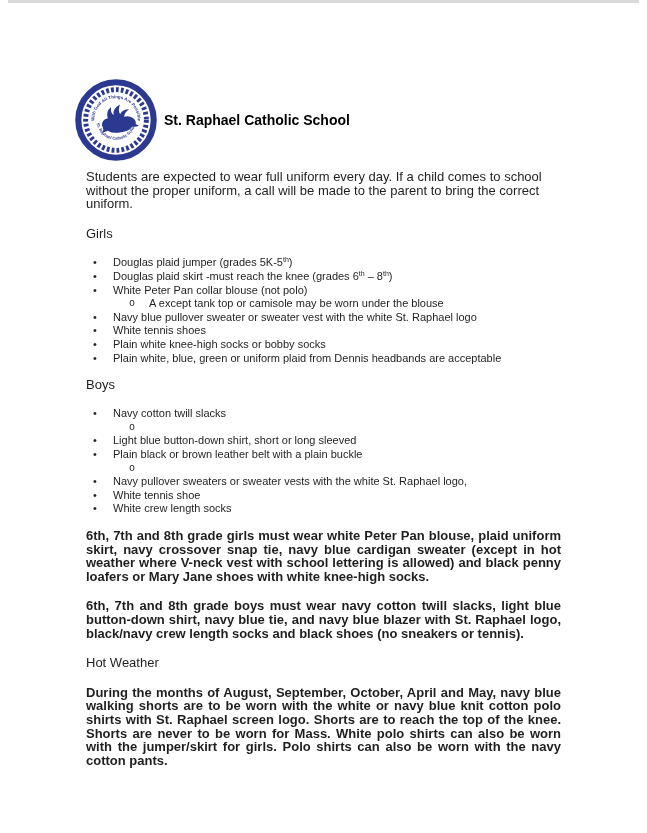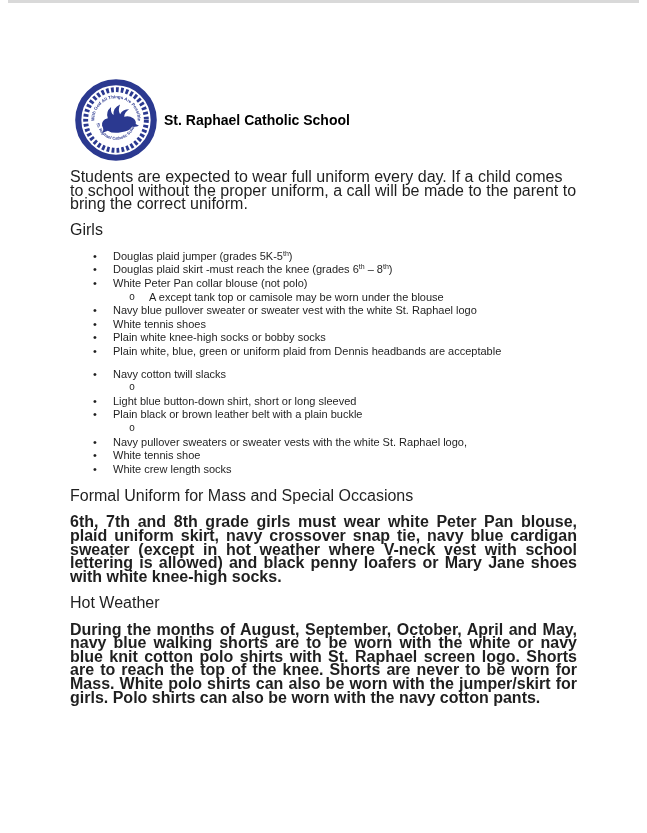--- a/index.html
+++ b/index.html
@@ -41,23 +41,23 @@
     margin-left: 7px;
   }
   .titleblock .tline {
     font-size: 14px;
     line-height: 18px;
     font-weight: bold;
     color: #000000;
     white-space: nowrap;
   }
   p, .heading {
-    font-size: 16px;
+    font-size: 13px;
     line-height: 13.6px;
-    margin: 0;
+    margin: 16px;
   }
   .intro { margin-top: 9px; }
   .heading { margin-top: 12.5px; }
   .list { margin-top: 13px; }
   .list.tight { margin-top: 9px; }
   .para { margin-top: 13px; font-weight: bold; }
   .para.just { text-align: justify; }
   .li {
     display: flex;
     font-size: 11px;
@@ -144,20 +144,21 @@
       <div class="li lvl1">
         <span class="marker">•</span>
         <span class="txt"><span>Plain white knee-high socks or bobby socks</span></span>
       </div>
       <div class="li lvl1">
         <span class="marker">•</span>
         <span class="txt"><span>Plain white, blue, green or uniform plaid from Dennis headbands are acceptable</span></span>
       </div>
     </div>
 
+  <div class="heading">Boys</div>
   <div class="list tight">
       <div class="li lvl1">
         <span class="marker">•</span>
         <span class="txt"><span>Navy cotton twill slacks</span></span>
       </div>
       <div class="li lvl2 just">
         <span class="marker">o</span>
       </div>
       <div class="li lvl1">
         <span class="marker">•</span>
@@ -177,19 +178,19 @@
       <div class="li lvl1">
         <span class="marker">•</span>
         <span class="txt"><span>White tennis shoe</span></span>
       </div>
       <div class="li lvl1">
         <span class="marker">•</span>
         <span class="txt"><span>White crew length socks</span></span>
       </div>
     </div>
 
-  <div class="heading">Formal Uniform for Mass and Special Occasions</div>
   <p class="para just">6th, 7th and 8th grade girls must wear white Peter Pan blouse, plaid uniform skirt, navy crossover snap tie, navy blue cardigan sweater  (except in hot weather where V-neck vest with school lettering is allowed) and black penny loafers or Mary Jane shoes with white knee-high socks.</p>
+  <p class="para just">6th, 7th and 8th grade boys must wear navy cotton twill slacks, light blue button-down shirt, navy blue tie, and navy blue blazer with St. Raphael logo, black/navy crew length socks and black shoes (no sneakers or tennis).</p>
 
   <div class="heading">Hot Weather</div>
   <p class="para just">During the months of August, September, October, April and May, navy blue walking shorts are to be worn with the white or navy blue knit cotton polo shirts with St. Raphael screen logo. Shorts are to reach the top of the knee. Shorts are never to be worn for Mass.  White polo shirts can also be worn with the jumper/skirt for girls. Polo shirts can also be worn with the navy cotton pants.</p>
 
 </div>
 
 </body></html>

